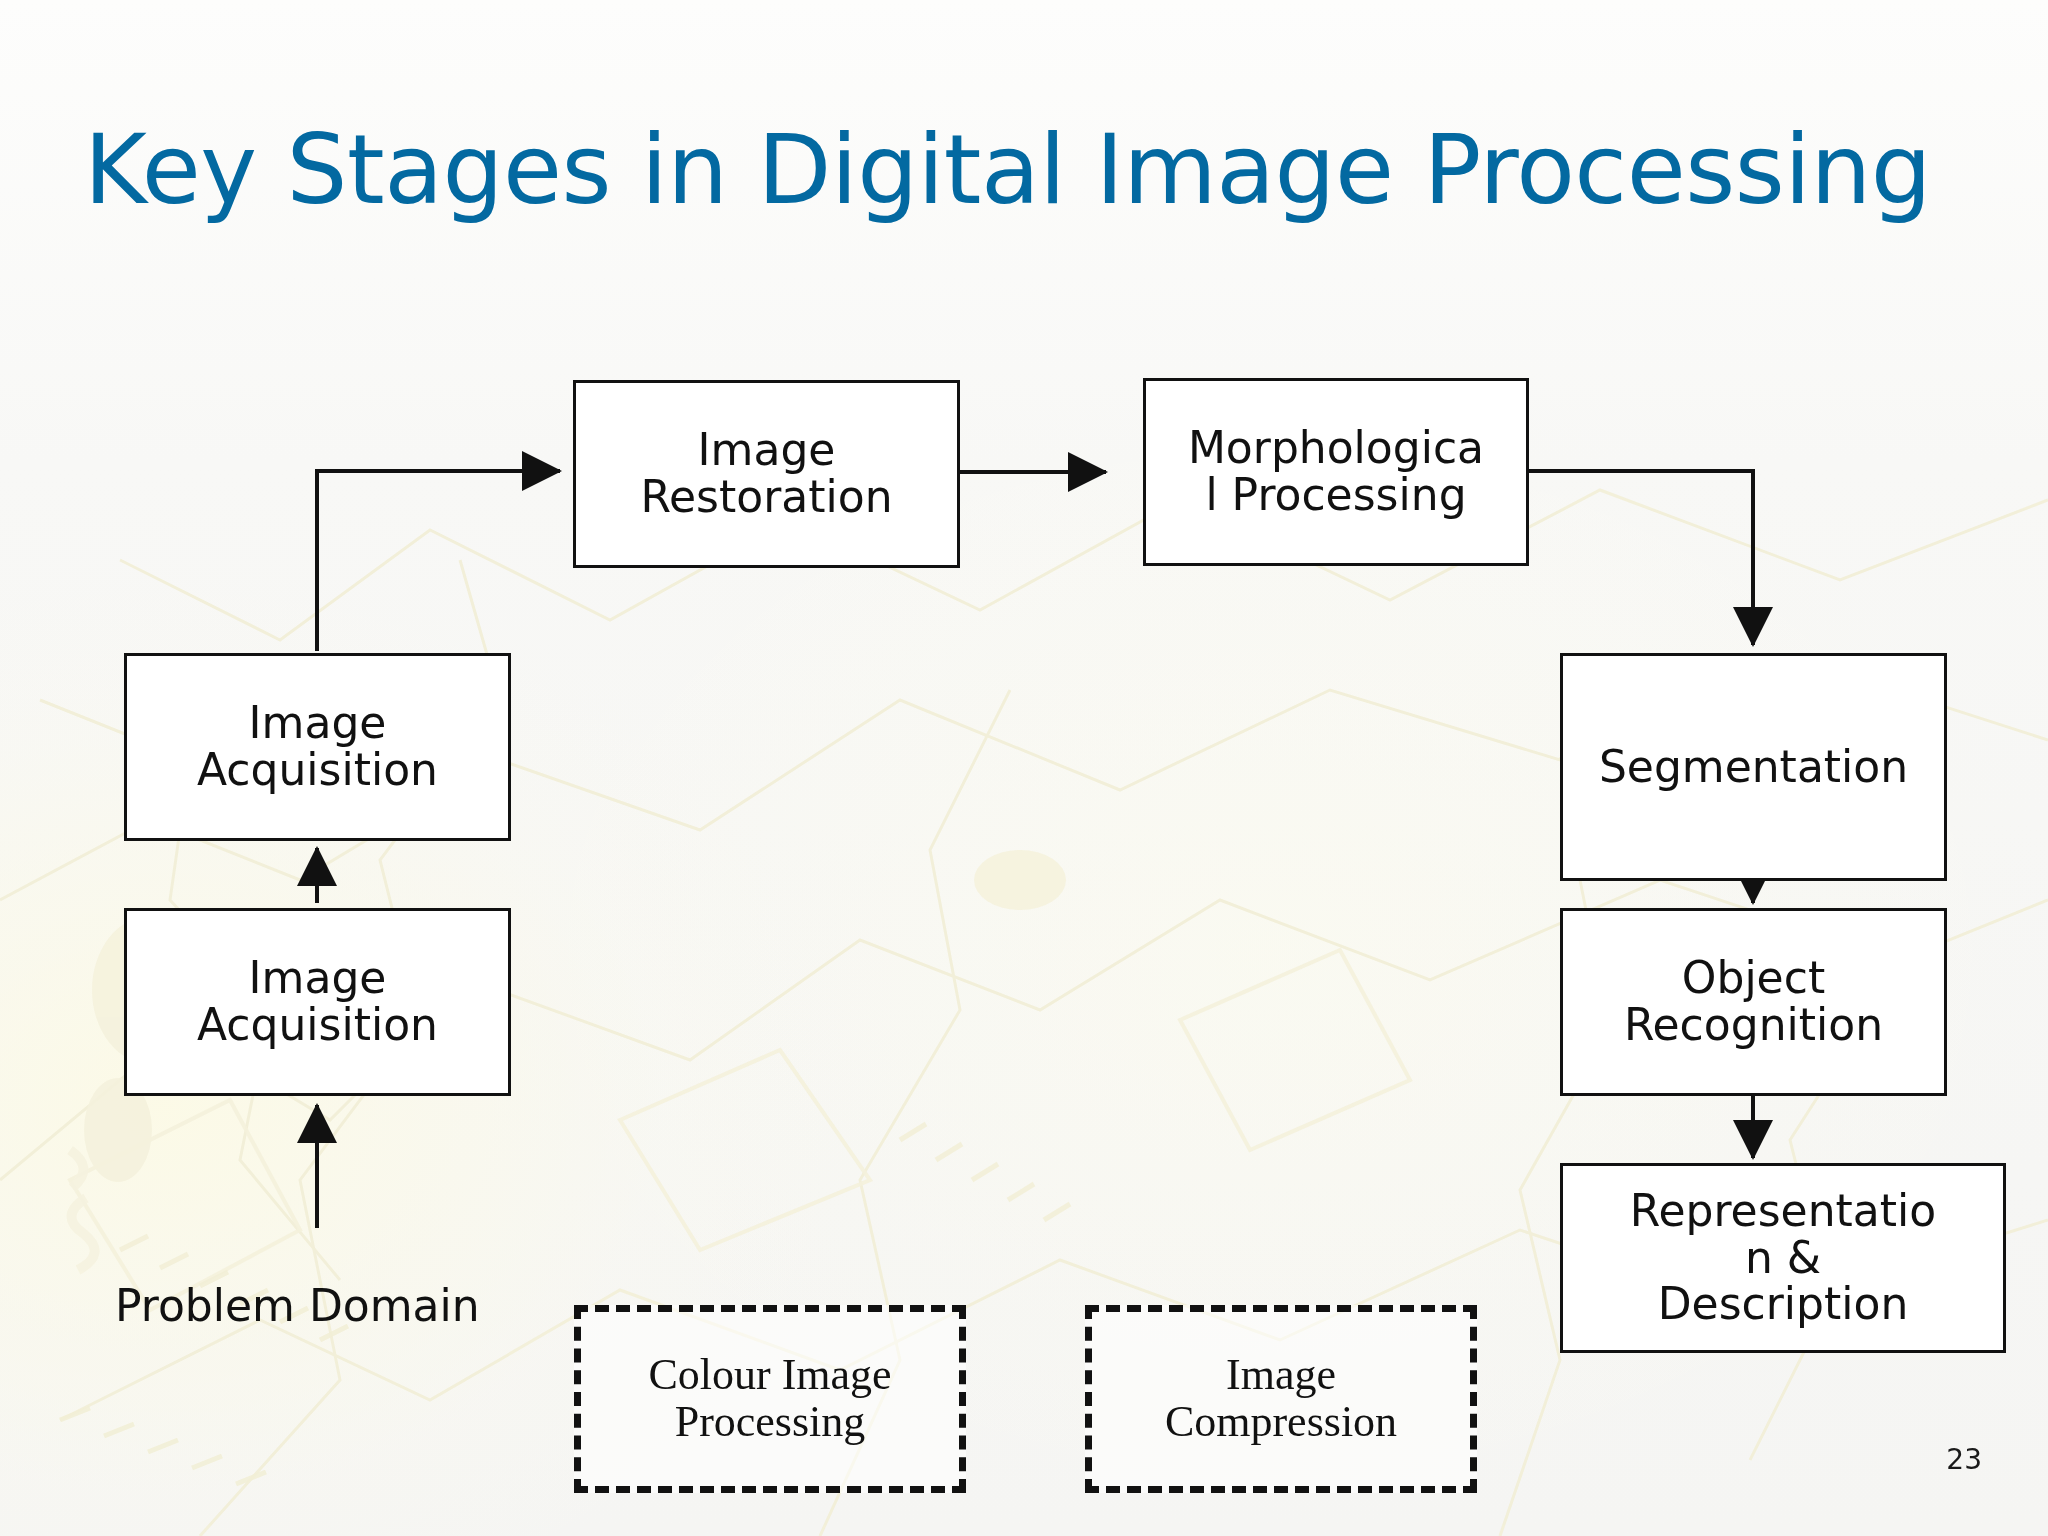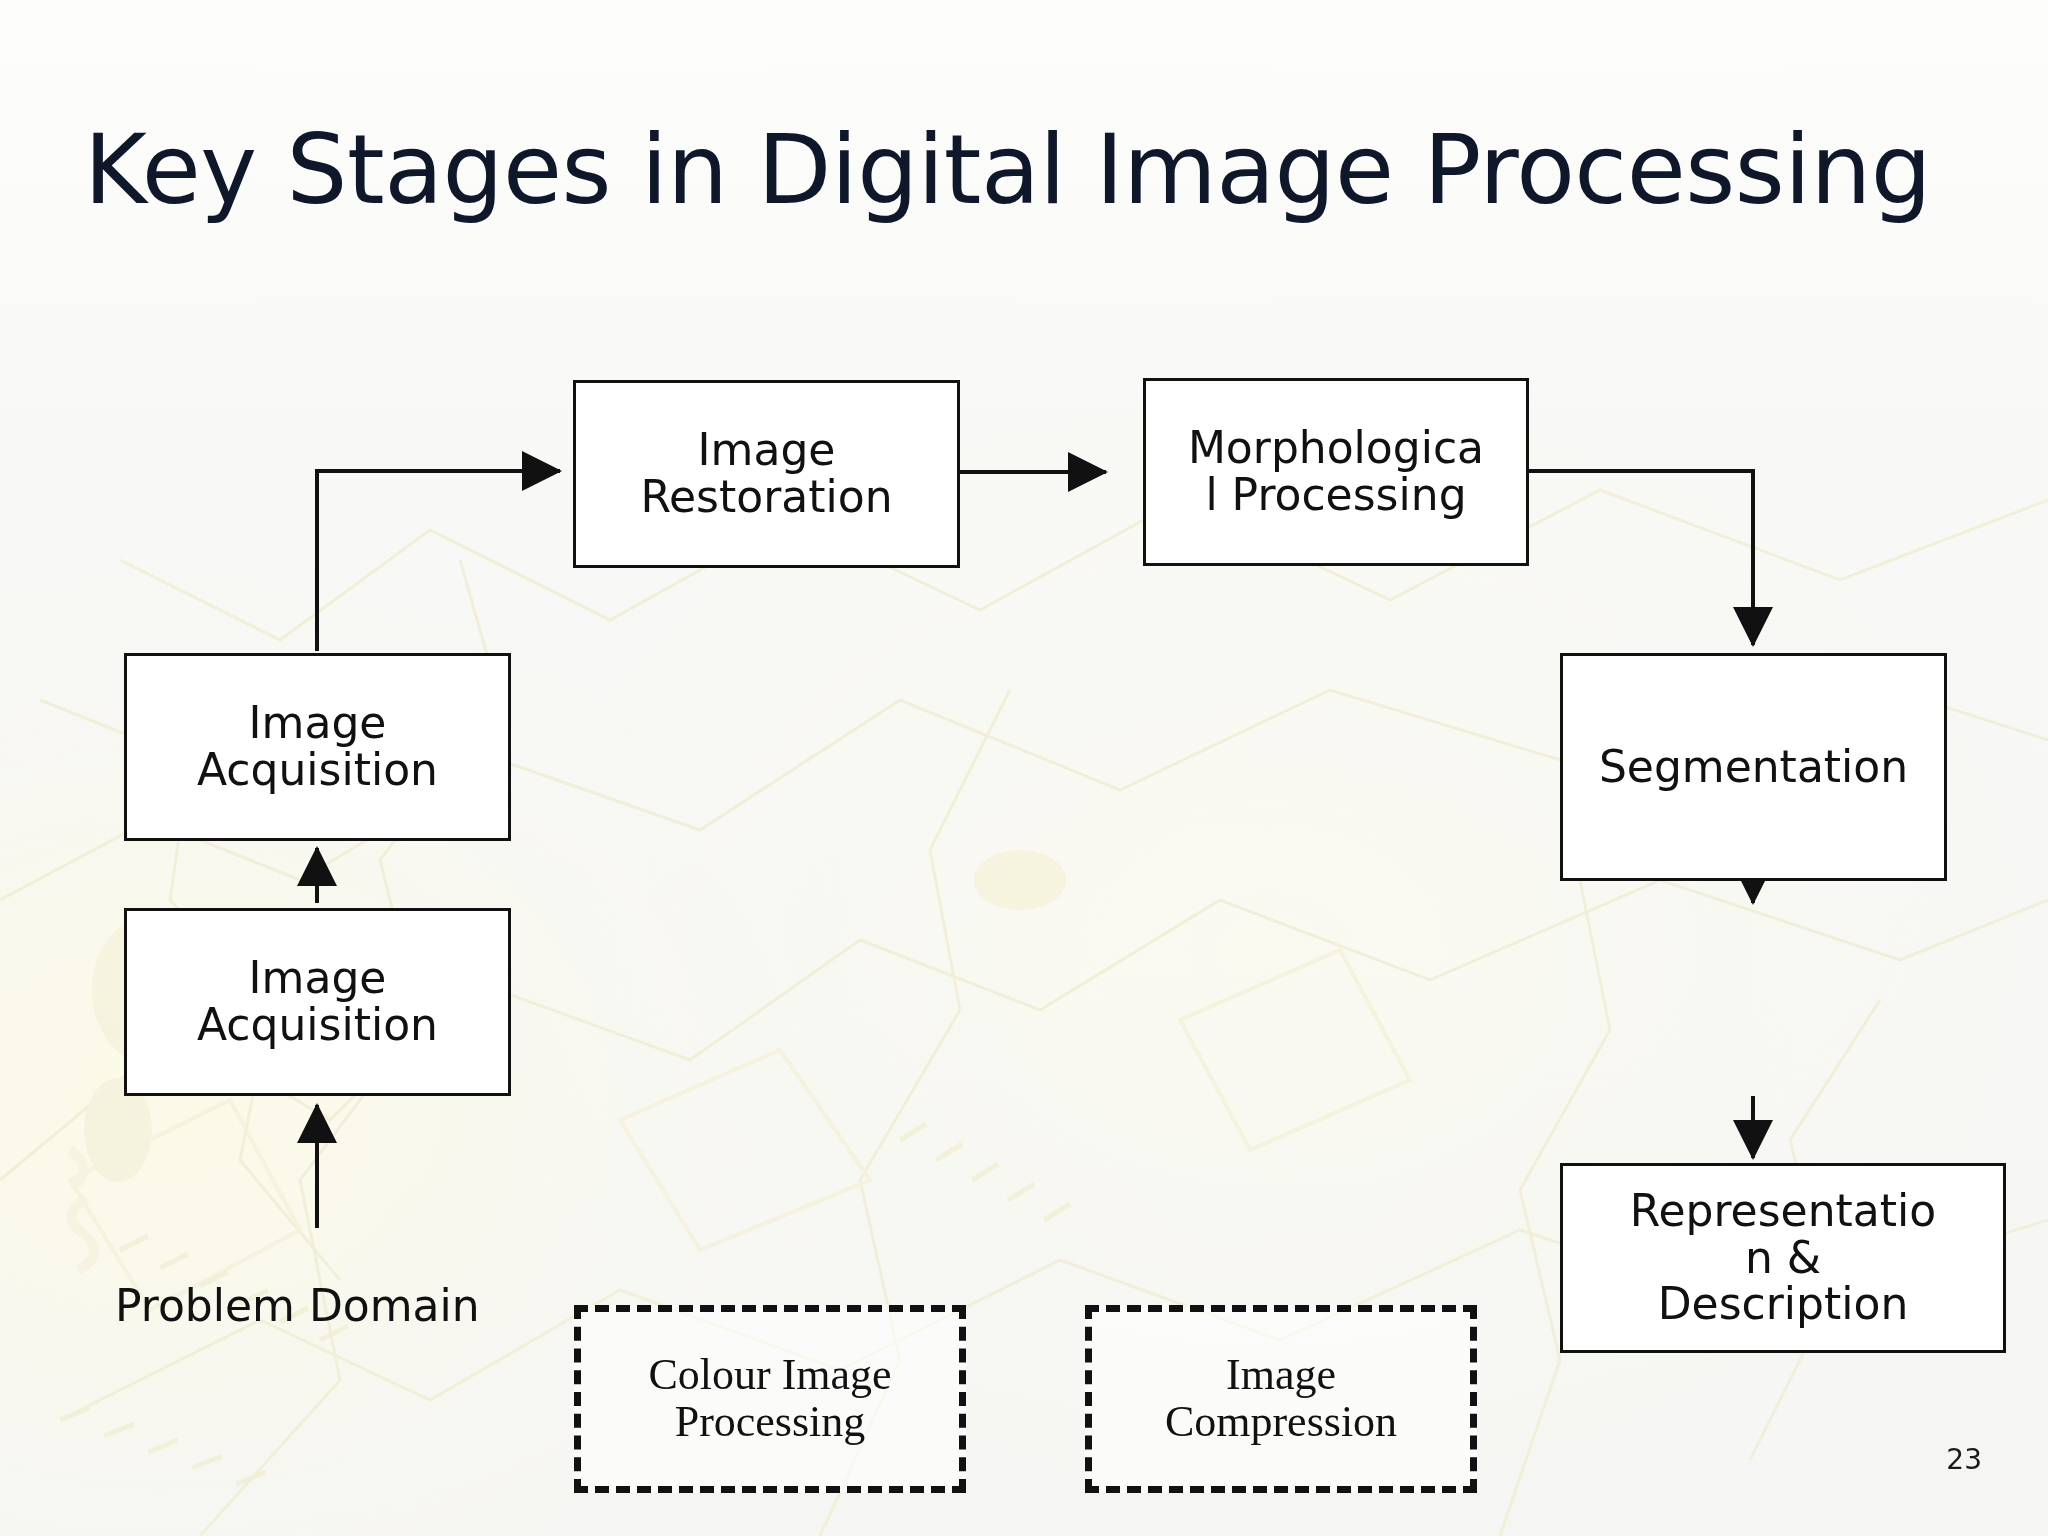--- a/index.html
+++ b/index.html
@@ -36,21 +36,21 @@
   }
 
   .title {
     position: absolute;
     left: 84px;
     top: 120px;
     width: 1900px;
     font-size: 96px;
     line-height: 1.05;
     letter-spacing: -0.5px;
-    color: #0f172a;
+    color: #0369a1;
     z-index: 5;
     white-space: nowrap;
   }
 
   .node {
     position: absolute;
     box-sizing: border-box;
     background: #ffffff;
     border: 3px solid #111111;
     display: flex;
@@ -192,20 +192,26 @@
   <div class="plain-label" style="left:115px; top:1280px;">
     <span>Problem Domain</span>
   </div>
 
   <div class="node" style="left:1560px; top:653px; width:387px; height:228px;">
     <div>
       <span>Segmentation</span>
     </div>
   </div>
 
+  <div class="node" style="left:1560px; top:908px; width:387px; height:188px;">
+    <div>
+      <span>Object</span>
+      <span>Recognition</span>
+    </div>
+  </div>
 
   <div class="node" style="left:1560px; top:1163px; width:446px; height:190px;">
     <div>
       <span>Representatio</span>
       <span>n &amp;</span>
       <span>Description</span>
     </div>
   </div>
 
   <div class="node dashed" style="left:574px; top:1305px; width:392px; height:188px;">

